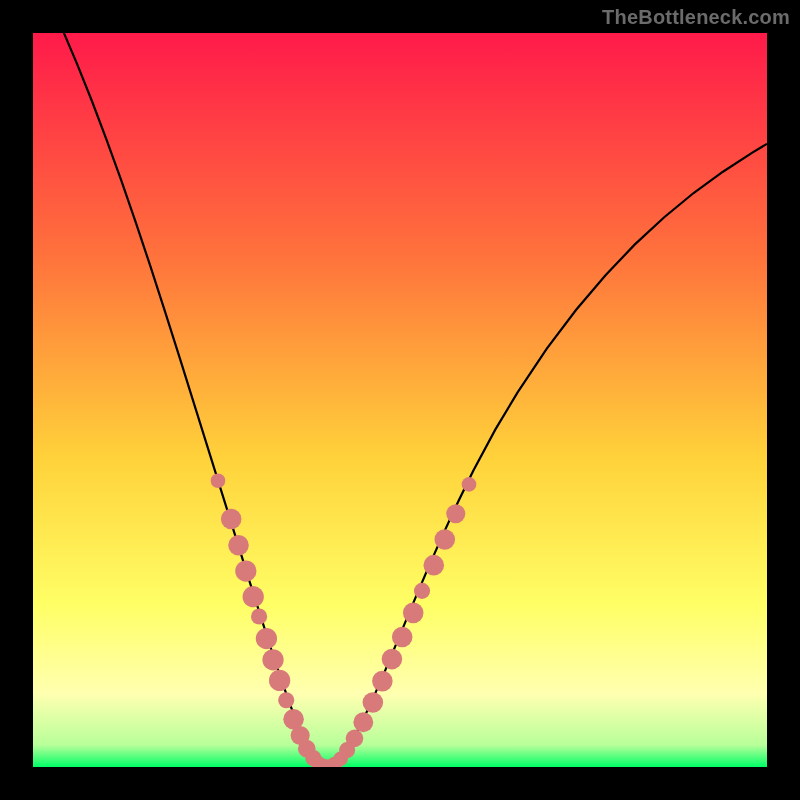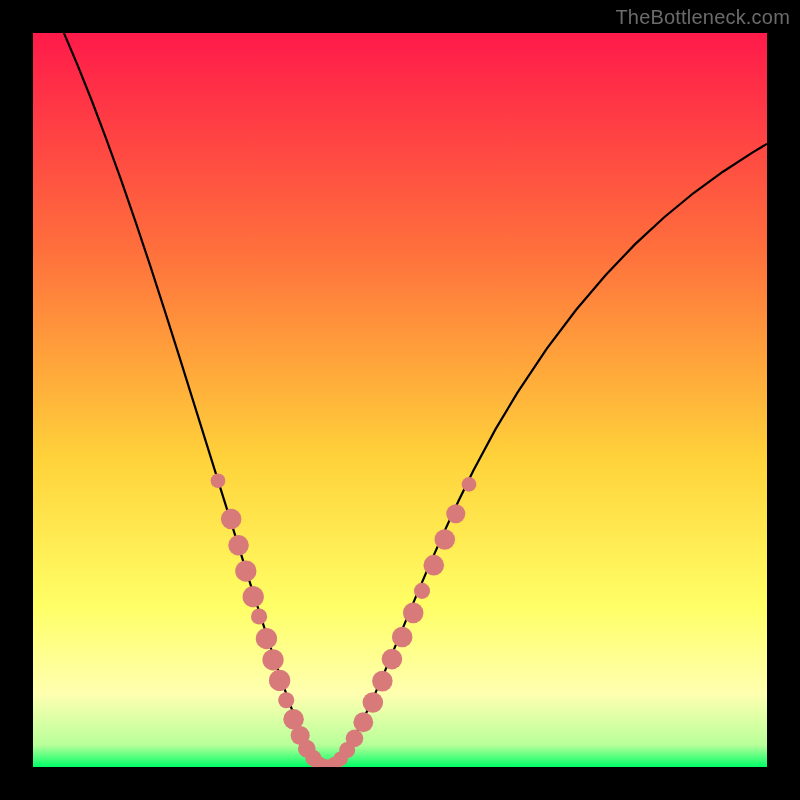--- a/index.html
+++ b/index.html
@@ -20,21 +20,21 @@
     position: absolute;
     top: 0;
     left: 0;
   }
   .watermark {
     position: absolute;
     top: 6px;
     right: 10px;
     color: #6b6b6b;
     font-size: 20px;
-    font-weight: 400;
+    font-weight: 700;
     letter-spacing: 0.2px;
     user-select: none;
   }
 </style>
 </head>
 <body>
 
 <div class="canvas-wrap">
   <svg id="chart-svg" width="800" height="800" viewBox="0 0 800 800">
     <defs>

